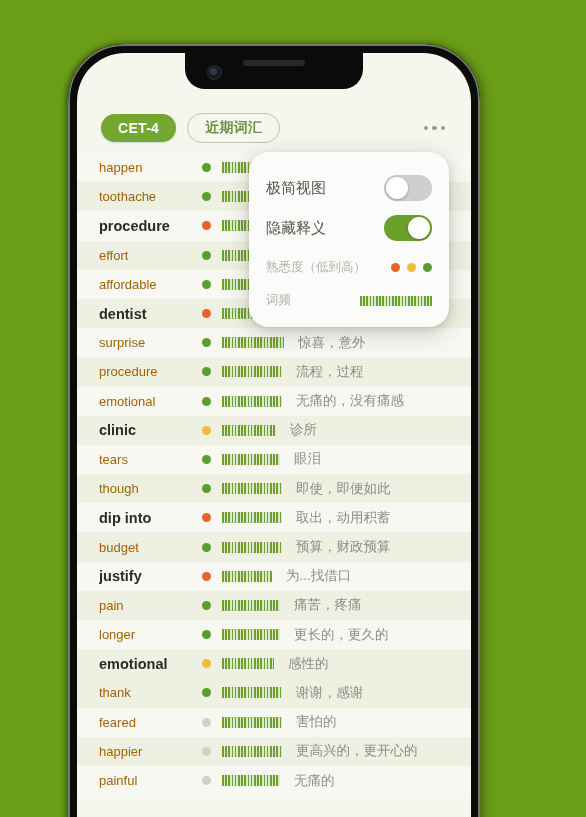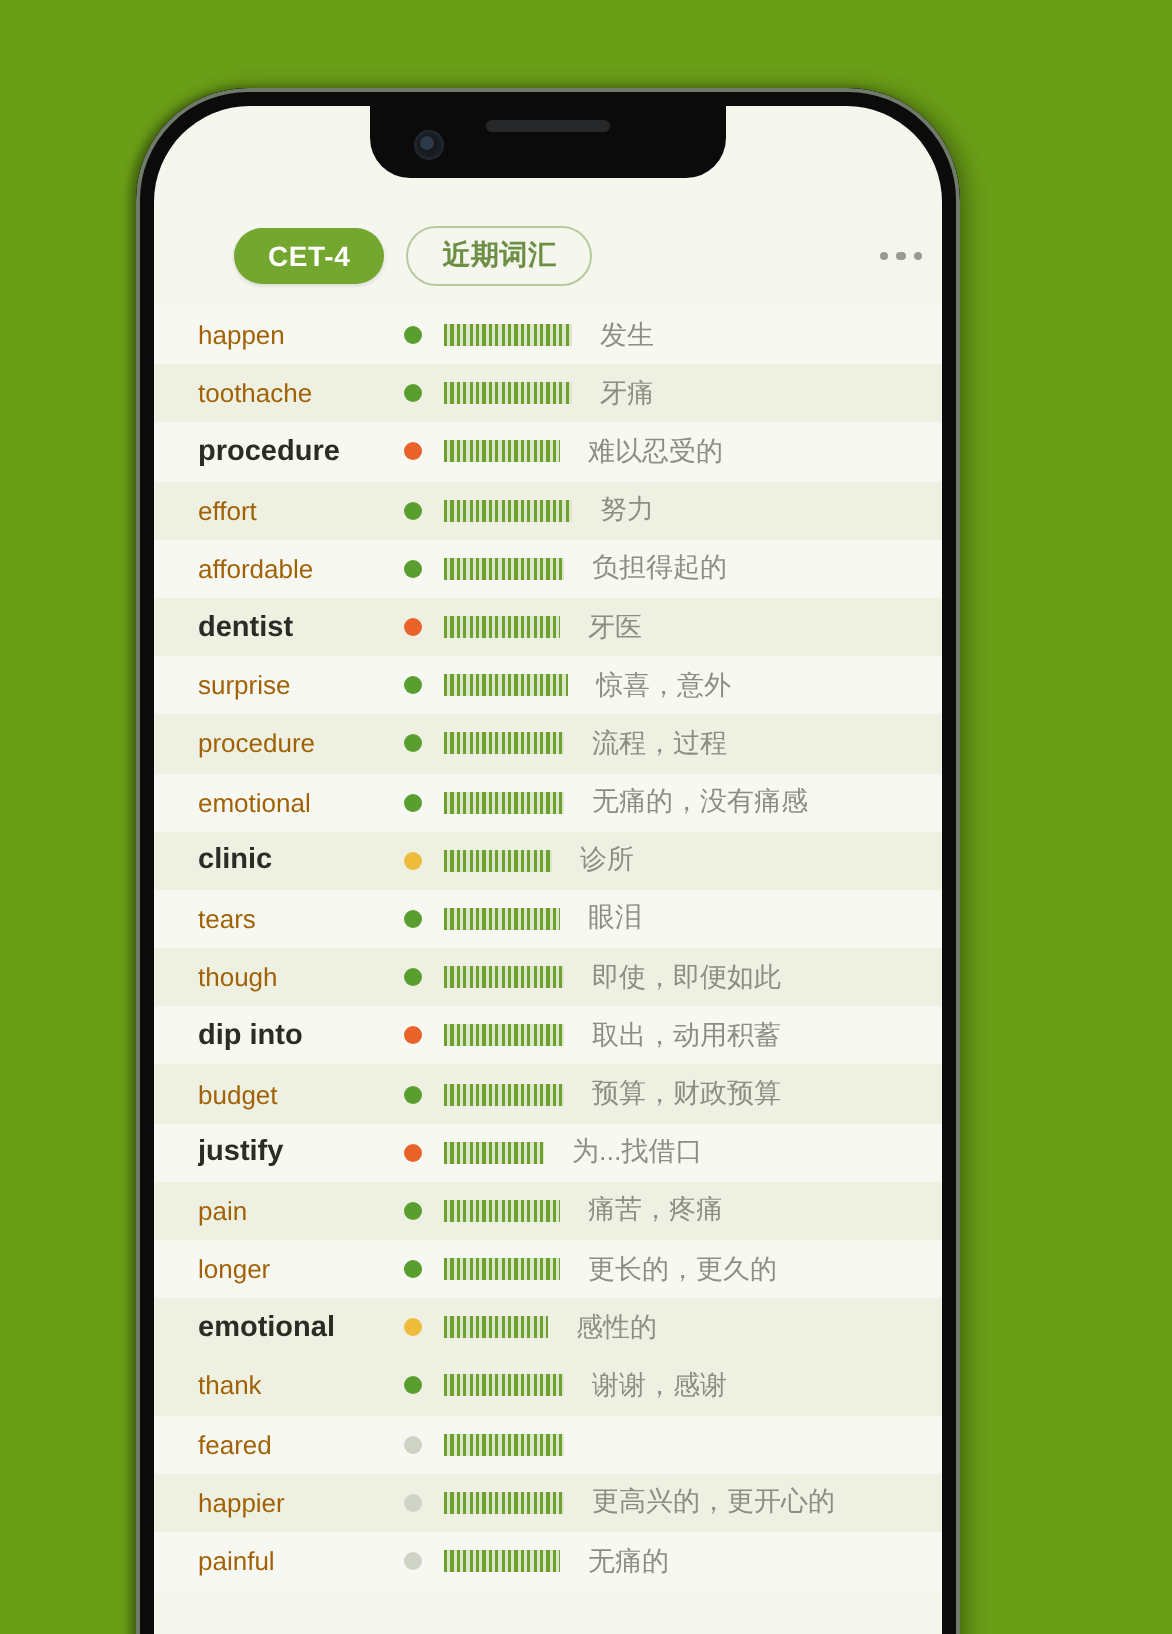--- a/index.html
+++ b/index.html
@@ -56,21 +56,21 @@
     box-shadow:inset 0 0 3px #2f3d4a;
   }
   #camera::after{
     content:"";position:absolute;left:3px;top:3px;
     width:7px;height:7px;border-radius:50%;
     background:#2b3a48;
   }
 
   
   #header{
-    position:absolute;left:16px;top:52px;width:100%;height:46px;
+    position:absolute;left:0;top:52px;width:100%;height:46px;
     display:flex;align-items:center;
     padding:0 24px;box-sizing:border-box;
     z-index:12;
   }
   .pill{
     height:28px;display:flex;align-items:center;justify-content:center;
     padding:0 17px;border-radius:15px;
     font-size:14px;font-weight:bold;letter-spacing:.3px;
     white-space:nowrap;
   }
@@ -308,30 +308,57 @@
         <div class="word-row alt">
           <div class="w-term">thank</div>
           <div class="w-dot" style="background: rgb(90, 158, 47);"></div>
           <div class="w-freq" style="width: 60px;"></div>
           <div class="w-def">谢谢，感谢</div>
         </div>
         <div class="word-row norm">
           <div class="w-term">feared</div>
           <div class="w-dot" style="background: rgb(207, 211, 198);"></div>
           <div class="w-freq" style="width: 60px;"></div>
+          <div class="w-def">害怕的</div>
         </div>
         <div class="word-row alt">
           <div class="w-term">happier</div>
           <div class="w-dot" style="background: rgb(207, 211, 198);"></div>
           <div class="w-freq" style="width: 60px;"></div>
           <div class="w-def">更高兴的，更开心的</div>
         </div>
         <div class="word-row norm">
           <div class="w-term">painful</div>
           <div class="w-dot" style="background: rgb(207, 211, 198);"></div>
           <div class="w-freq" style="width: 58px;"></div>
           <div class="w-def">无痛的</div>
         </div>
       </div>
 
+    <div id="settings-popup">
+      <div class="popup-row">
+        <span class="popup-label">极简视图</span>
+        <span class="switch off">
+          <span class="knob"></span>
+        </span>
+      </div>
+      <div class="popup-row">
+        <span class="popup-label">隐藏释义</span>
+        <span class="switch on">
+          <span class="knob"></span>
+        </span>
+      </div>
+      <div class="legend-row">
+        <span class="legend-label">熟悉度（低到高）</span>
+        <span class="legend-dots" id="legend-dots">
+            <i style="background: rgb(232, 98, 42);"></i>
+            <i style="background: rgb(239, 187, 58);"></i>
+            <i style="background: rgb(90, 158, 47);"></i>
+          </span>
+      </div>
+      <div class="legend-row">
+        <span class="legend-label">词频</span>
+        <span class="legend-bar"></span>
+      </div>
+    </div>
 
   </div>
 </div>
 
 </body></html>

